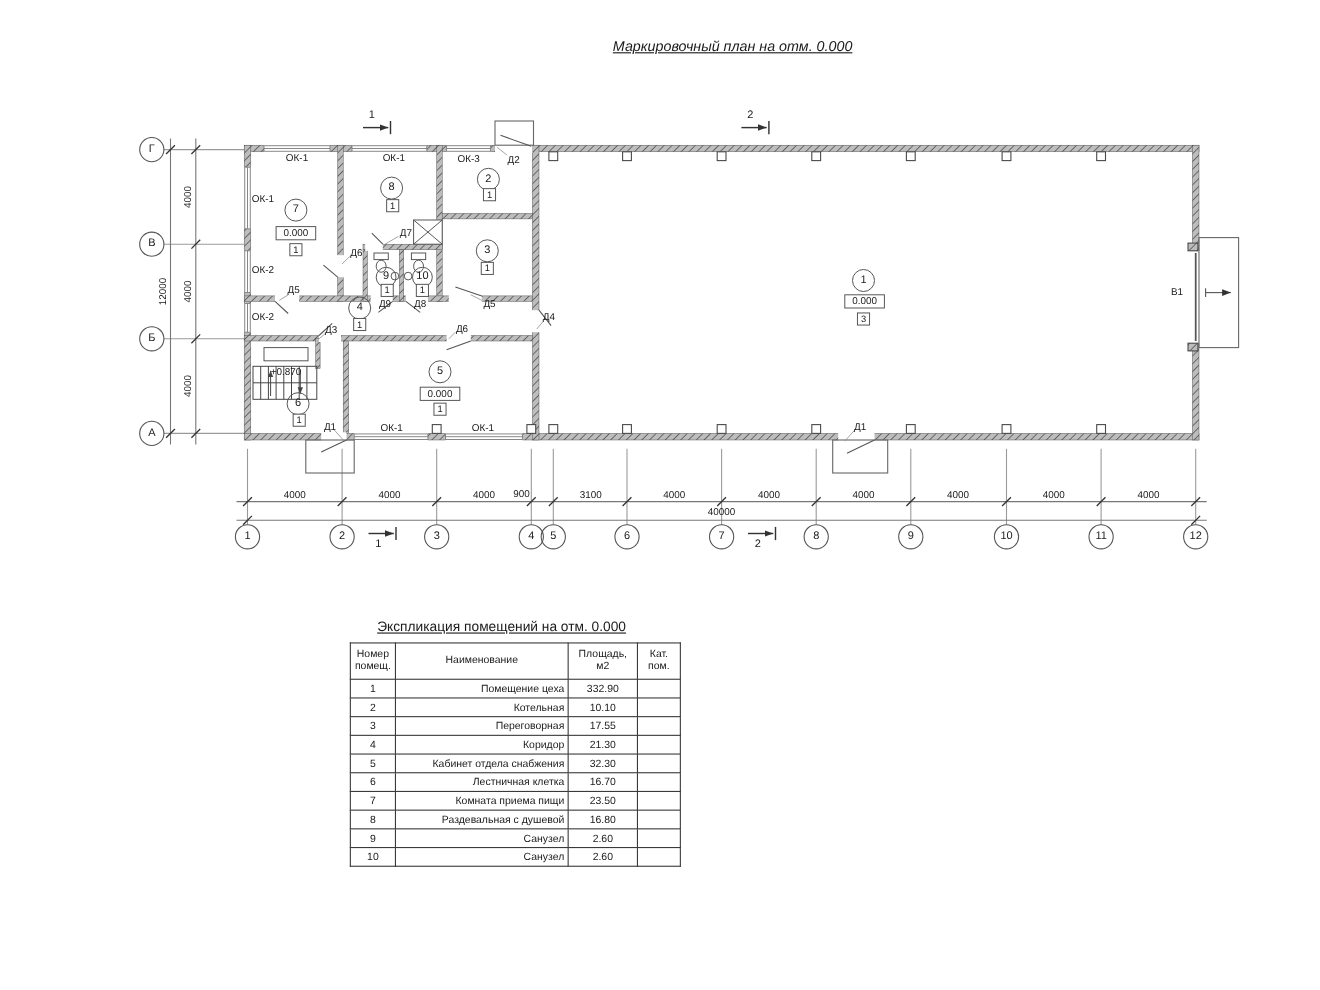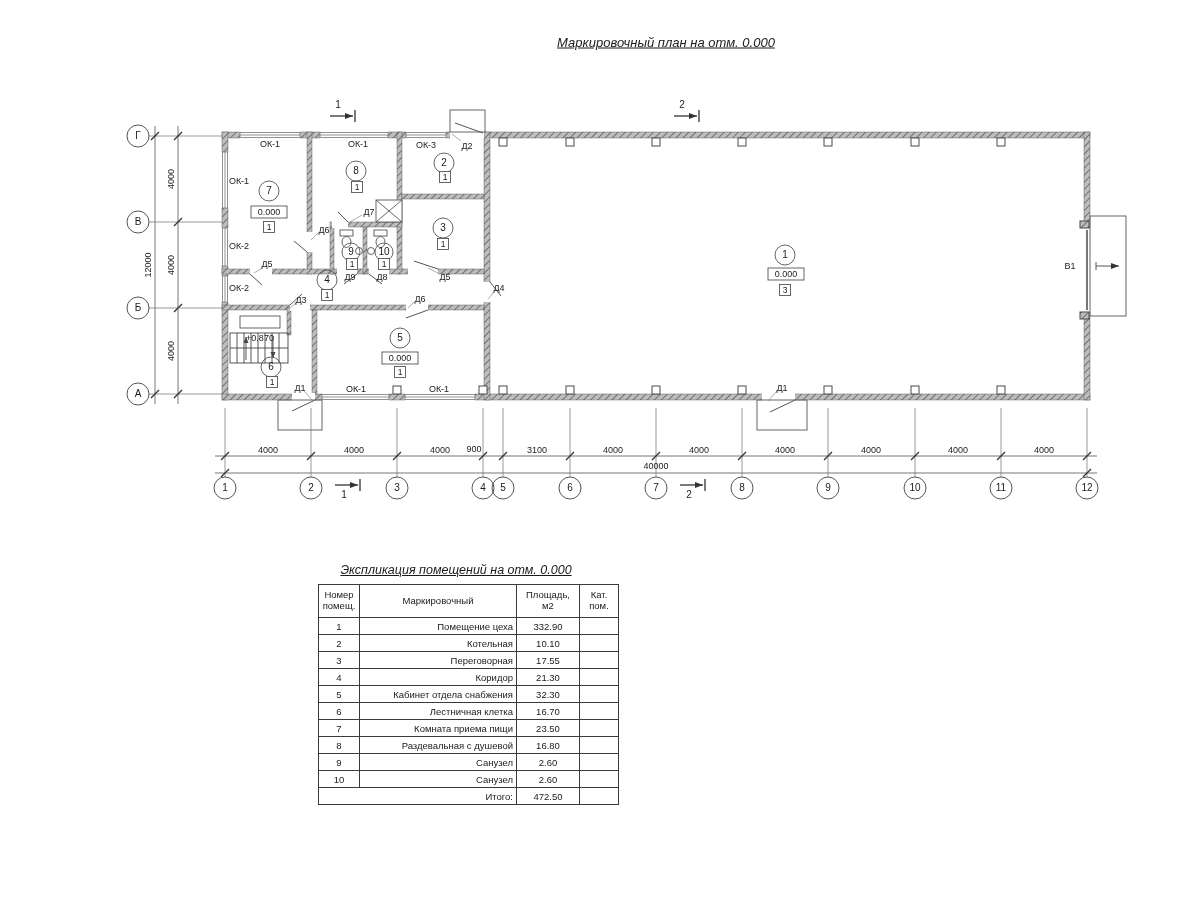--- a/index.html
+++ b/index.html
@@ -1,21 +1,21 @@
 <!DOCTYPE html>
 <html><head>
 <meta charset="utf-8">
 <style>
   html,body{margin:0;padding:0;background:#fff}
   .canvas{position:relative;width:1200px;height:900px;background:#ffffff;
           font-family:"Liberation Sans",sans-serif;color:#1a1a1a;overflow:hidden}
   svg{position:absolute;left:0;top:0}
   .ttl{position:absolute;transform:translate(-50%,-50%);font-style:italic;
        text-decoration:underline;font-size:13px;white-space:nowrap}
-  .ttl2{position:absolute;transform:translate(-50%,-50%);font-style:italic;
+  .ttl2{position:absolute;transform:translate(-50%,-50%);
         text-decoration:underline;font-size:12.5px;white-space:nowrap}
   .lb{position:absolute;transform:translate(-50%,-50%);font-size:9px;white-space:nowrap;line-height:1}
   .lb.rot{transform:translate(-50%,-50%) rotate(-90deg)}
   .lb.rn{font-size:10px}
   .lb.sm{font-size:8.5px}
   .ax{position:absolute;transform:translate(-50%,-50%);font-size:10px;line-height:1}
   table.expl{position:absolute;left:318px;top:584px;border-collapse:collapse;
              font-size:9.5px;color:#1a1a1a}
   table.expl th,table.expl td{border:1px solid #3a3a3a;padding:0 3px;background:#fff}
   table.expl th{font-weight:normal;text-align:center;height:32px;line-height:1.15}
@@ -393,21 +393,21 @@
   <span class="lb sm" style="left:327px;top:295px">1</span>
   <span class="lb sm" style="left:272px;top:382px">1</span>
   <span class="lb sm" style="left:400px;top:372px">1</span>
   <span class="lb sm" style="left:785px;top:290px">3</span>
 
   <span class="ttl2" style="left:456px;top:570px">Экспликация помещений на отм. 0.000</span>
   <table class="expl">
     <thead>
       <tr>
         <th class="c-num">Номер помещ.</th>
-        <th class="c-name">Маркировочный</th>
+        <th class="c-name">Наименование</th>
         <th class="c-area">Площадь, м2</th>
         <th class="c-cat">Кат. пом.</th>
       </tr>
     </thead>
     <tbody>
       <tr>
           <td class="c-num">1</td>
           <td class="c-name">Помещение цеха</td>
           <td class="c-area">332.90</td>
           <td class="c-cat"></td>
@@ -459,21 +459,16 @@
           <td class="c-name">Санузел</td>
           <td class="c-area">2.60</td>
           <td class="c-cat"></td>
         </tr>
       <tr>
           <td class="c-num">10</td>
           <td class="c-name">Санузел</td>
           <td class="c-area">2.60</td>
           <td class="c-cat"></td>
         </tr>
-      <tr>
-        <td class="tot" colspan="2">Итого:</td>
-        <td class="c-area">472.50</td>
-        <td class="c-cat"></td>
-      </tr>
     </tbody>
   </table>
 
 </div>
 
 </body></html>

